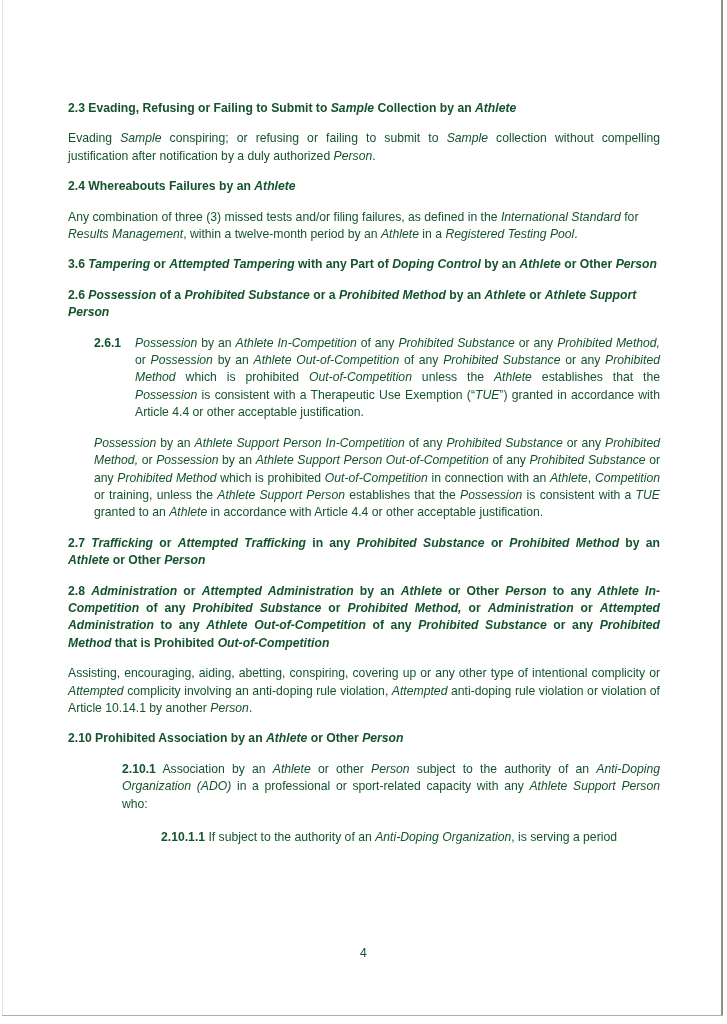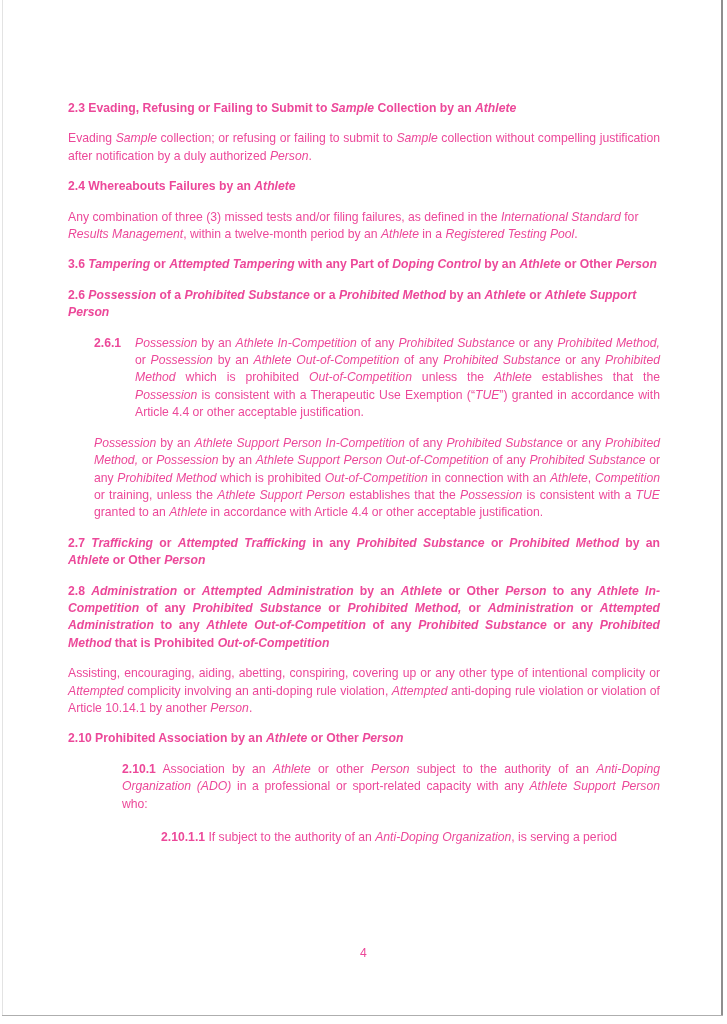--- a/index.html
+++ b/index.html
@@ -5,21 +5,21 @@
   html, body { margin: 0; padding: 0; background: #ffffff; }
   .page {
     position: relative;
     width: 727px;
     height: 1024px;
     background: #ffffff;
     overflow: hidden;
     font-family: "Liberation Sans", sans-serif;
     font-size: 12.2px;
     line-height: 17.4px;
-    color: #ec4899;
+    color: #14532d;
   }
   .border-line { position: absolute; }
   .border-left   { left: 2px;  top: 0; width: 1px; height: 1016px; background: #e3e3e3; }
   .border-right  { left: 721px; top: 0; width: 2px; height: 1016px; background: #8e8e8e; }
   .border-bottom { left: 2px; top: 1015px; width: 721px; height: 1px; background: #aeaeae; }
   .content {
     position: absolute;
     left: 68px;
     top: 100px;
     width: 592px;
@@ -47,21 +47,21 @@
 </head>
 <body>
 
 <div class="page">
   <div class="border-line border-left"></div>
   <div class="border-line border-right"></div>
   <div class="border-line border-bottom"></div>
 
   <div class="content">
       <div class="block heading align-left"><span class="b">2.3 Evading, Refusing or Failing to Submit to </span><span class="b i">Sample</span><span class="b"> Collection by an </span><span class="b i">Athlete</span></div>
-      <div class="block paragraph align-justify"><span>Evading </span><span class="i">Sample</span><span> collection; or refusing or failing to submit to </span><span class="i">Sample</span><span> collection without compelling justification after notification by a duly authorized </span><span class="i">Person</span><span>.</span></div>
+      <div class="block paragraph align-justify"><span>Evading </span><span class="i">Sample</span><span> conspiring; or refusing or failing to submit to </span><span class="i">Sample</span><span> collection without compelling justification after notification by a duly authorized </span><span class="i">Person</span><span>.</span></div>
       <div class="block heading align-left"><span class="b">2.4 Whereabouts Failures by an </span><span class="b i">Athlete</span></div>
       <div class="block paragraph align-left"><span>Any combination of three (3) missed tests and/or filing failures, as defined in the </span><span class="i">International Standard</span><span> for </span><span class="i">Results Management</span><span>, within a twelve-month period by an </span><span class="i">Athlete</span><span> in a </span><span class="i">Registered Testing Pool</span><span>.</span></div>
       <div class="block heading align-left"><span class="b">3.6 </span><span class="b i">Tampering</span><span class="b"> or </span><span class="b i">Attempted Tampering</span><span class="b"> with any Part of </span><span class="b i">Doping Control</span><span class="b"> by an </span><span class="b i">Athlete</span><span class="b"> or Other </span><span class="b i">Person</span></div>
       <div class="block heading align-left"><span class="b">2.6 </span><span class="b i">Possession</span><span class="b"> of a </span><span class="b i">Prohibited Substance</span><span class="b"> or a </span><span class="b i">Prohibited Method</span><span class="b"> by an </span><span class="b i">Athlete</span><span class="b"> or </span><span class="b i">Athlete Support Person</span></div>
       <div class="block clause align-justify">
         <span class="hang-num">2.6.1</span>
         <div class="hang-body align-justify"><span class="i">Possession</span><span> by an </span><span class="i">Athlete In-Competition</span><span> of any </span><span class="i">Prohibited Substance</span><span> or any </span><span class="i">Prohibited Method,</span><span> or </span><span class="i">Possession</span><span> by an </span><span class="i">Athlete Out-of-Competition</span><span> of any </span><span class="i">Prohibited Substance</span><span> or any </span><span class="i">Prohibited Method</span><span> which is prohibited </span><span class="i">Out-of-Competition</span><span> unless the </span><span class="i">Athlete</span><span> establishes that the </span><span class="i">Possession</span><span> is consistent with a Therapeutic Use Exemption (“</span><span class="i">TUE</span><span>”) granted in accordance with Article 4.4 or other acceptable justification.</span></div>
       </div>
       <div class="block clause align-justify">
         <div class="hang-body align-justify"><span class="i">Possession</span><span> by an </span><span class="i">Athlete Support Person In-Competition</span><span> of any </span><span class="i">Prohibited Substance</span><span> or any </span><span class="i">Prohibited Method,</span><span> or </span><span class="i">Possession</span><span> by an </span><span class="i">Athlete Support Person Out-of-Competition</span><span> of any </span><span class="i">Prohibited Substance</span><span> or any </span><span class="i">Prohibited Method</span><span> which is prohibited </span><span class="i">Out-of-Competition</span><span> in connection with an </span><span class="i">Athlete</span><span>, </span><span class="i">Competition</span><span> or training, unless the </span><span class="i">Athlete Support Person</span><span> establishes that the </span><span class="i">Possession</span><span> is consistent with a </span><span class="i">TUE</span><span> granted to an </span><span class="i">Athlete</span><span> in accordance with Article 4.4 or other acceptable justification.</span></div>

